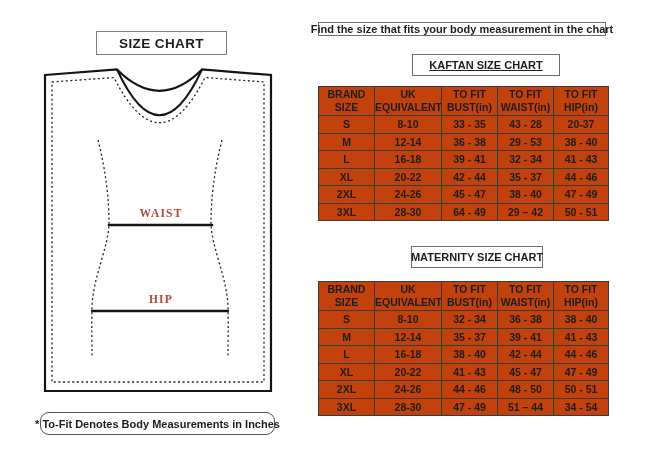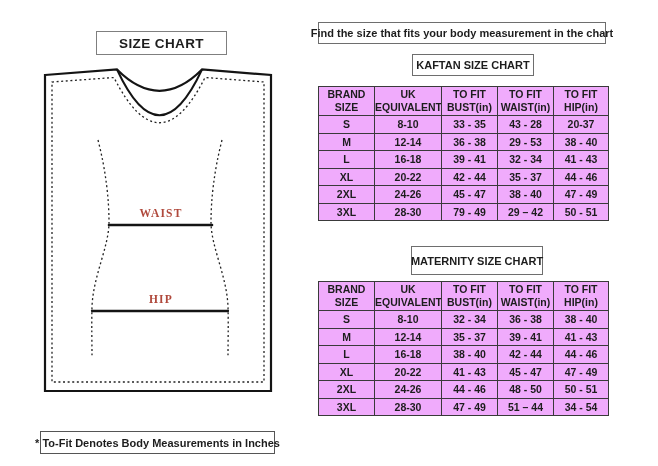--- a/index.html
+++ b/index.html
@@ -17,30 +17,30 @@
   .boxed {
     border: 1px solid #6e6e6e;
     background: #ffffff;
     display: flex; align-items: center; justify-content: center;
     font-weight: bold;
     text-align: center;
     box-sizing: border-box;
     white-space: nowrap;
   }
   .title-box   { left: 96px;  top: 31px;  width: 131px; height: 24px; font-size: 13.5px; letter-spacing: .4px; border-color: #7f7f7f; }
-  .note-box    { left: 318px; top: 22px;  width: 288px; height: 22px; font-size: 11px; }
-  .kaftan-box  { left: 412px; top: 54px;  width: 122px; height: 22px; font-size: 11px; }
-  .matern-box  { left: 411px; top: 246px; width: 132px; height: 29px; font-size: 11px; }
-  .foot-box    { left: 40px;  top: 431px; width: 235px; height: 23px; font-size: 11px; border-color: #555; }
+  .note-box    { left: 318px; top: 22px;  width: 288px; height: 14px; font-size: 11px; }
+  .kaftan-box  { left: 412px; top: 54px;  width: 148px; height: 22px; font-size: 11px; text-decoration: underline; }
+  .matern-box  { left: 411px; top: 246px; width: 132px; height: 22px; font-size: 11px; }
+  .foot-box    { left: 40px;  top: 412px; width: 235px; height: 23px; font-size: 11px; border-color: #555; border-radius: 9px; }
 
   
   table.size-table {
     position: absolute;
     border-collapse: collapse;
-    background: #f0abfc;
+    background: #c2410c;
     table-layout: fixed;
     width: 290px;
     font-family: "Liberation Sans", sans-serif;
   }
   table.size-table th, table.size-table td {
     border: 1px solid #3a3a3a;
     font-size: 10.5px;
     font-weight: bold;
     text-align: center;
     vertical-align: middle;
@@ -145,21 +145,21 @@
       <tr>
         <td>2XL</td>
         <td>24-26</td>
         <td>45 - 47</td>
         <td>38 - 40</td>
         <td>47 - 49</td>
       </tr>
       <tr>
         <td>3XL</td>
         <td>28-30</td>
-        <td>79 - 49</td>
+        <td>64 - 49</td>
         <td>29 – 42</td>
         <td>50 - 51</td>
       </tr>
     </tbody>
   </table>
 
 <div class="abs boxed matern-box">MATERNITY SIZE CHART</div>
 
 <table class="size-table matern-table">
   <colgroup>

